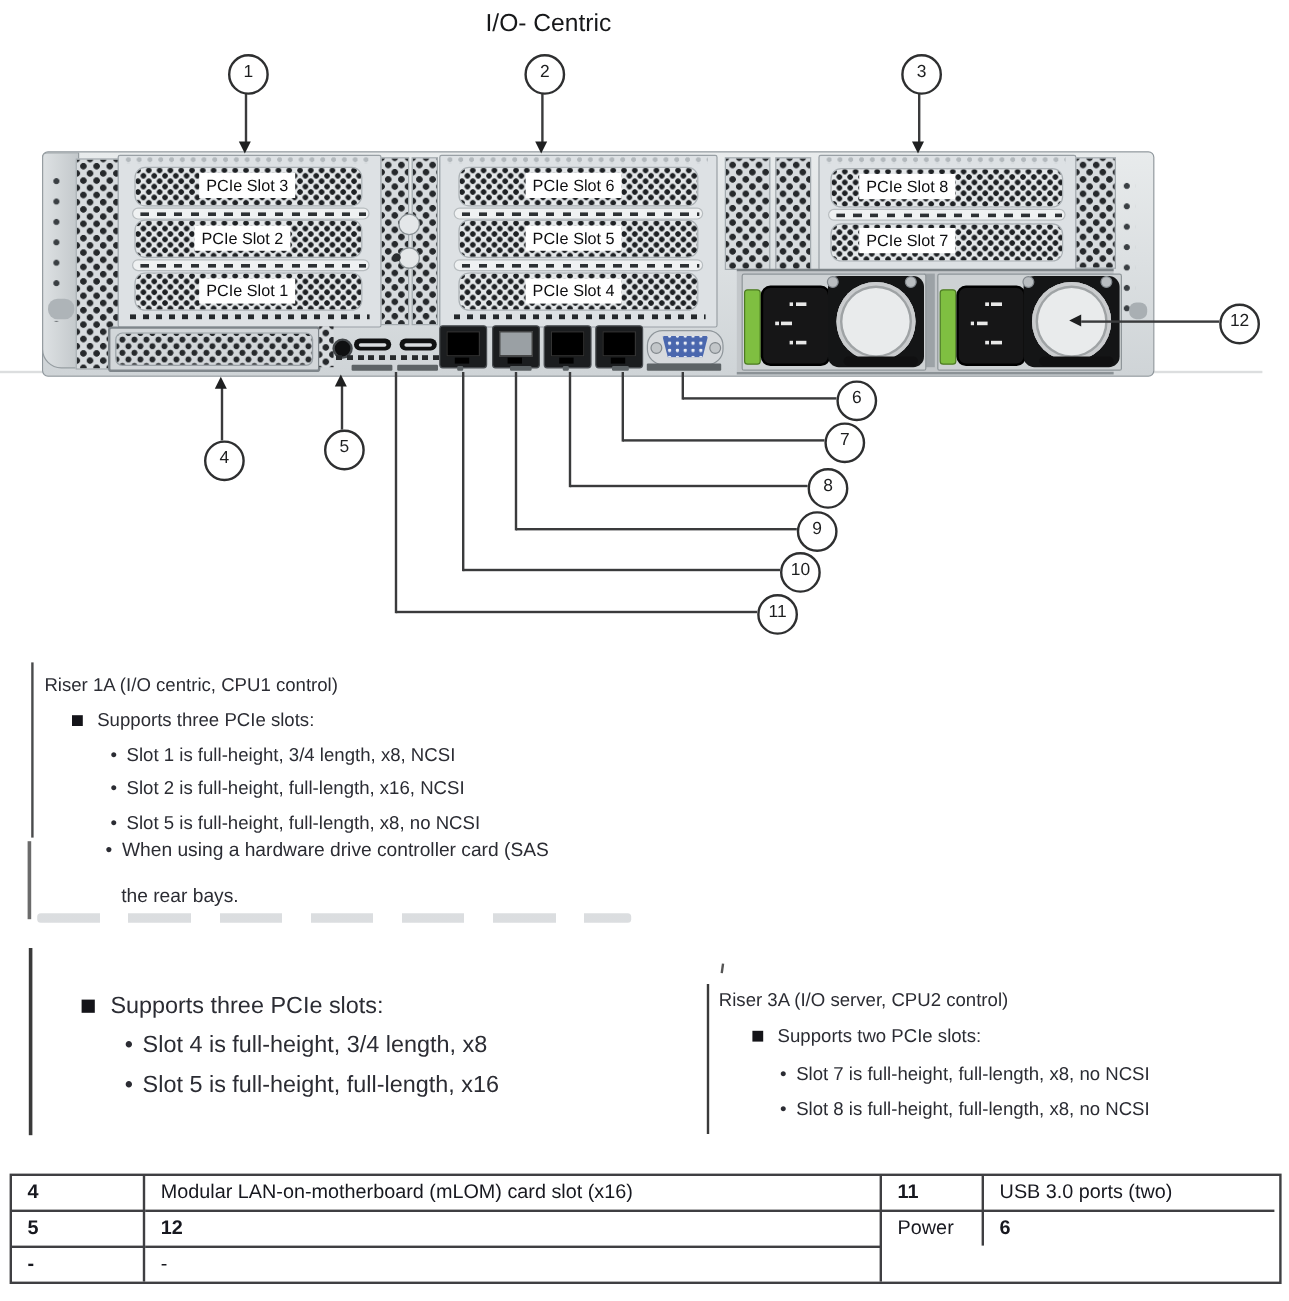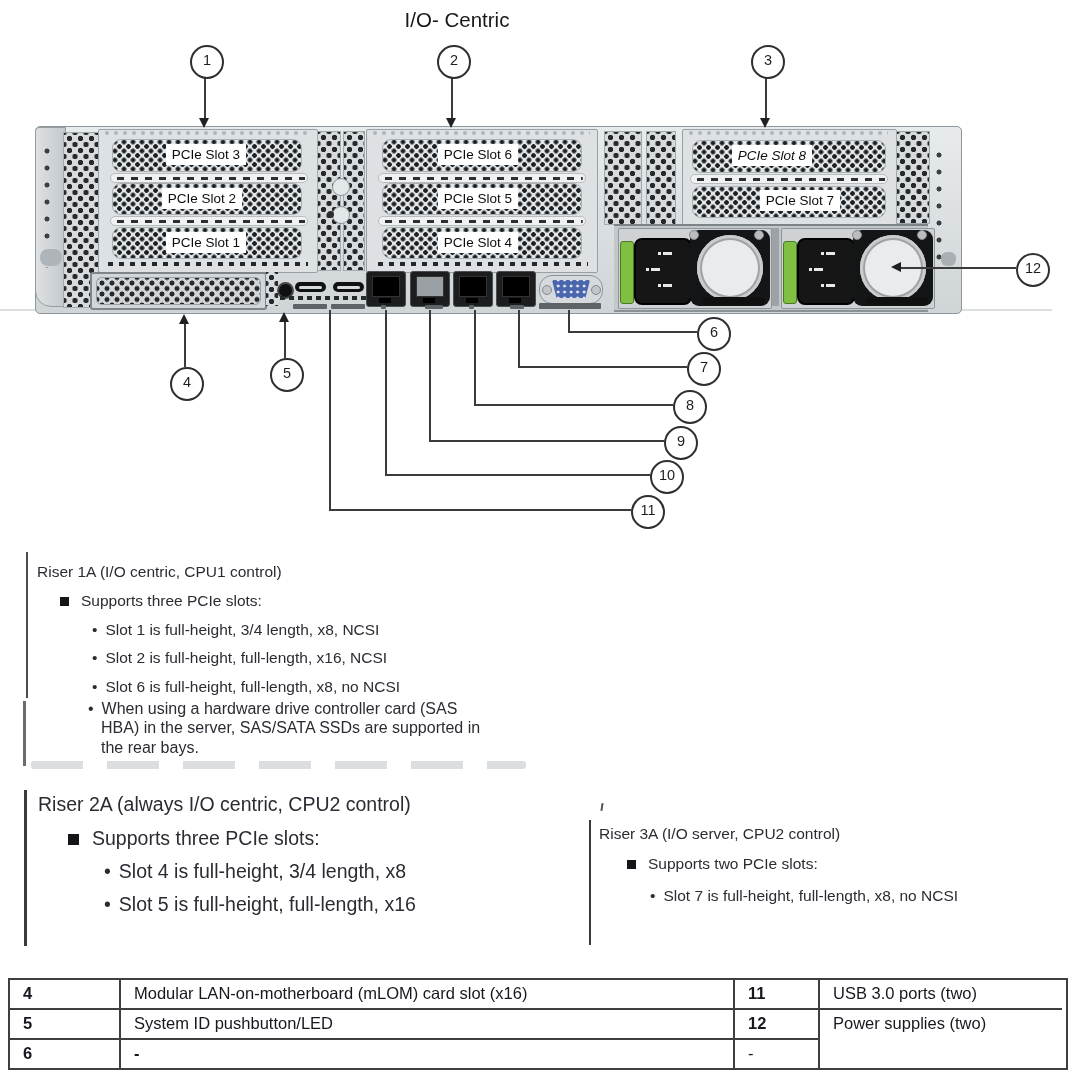--- a/index.html
+++ b/index.html
@@ -143,22 +143,22 @@
   <div class="abs slotlabel" style="left:438px;top:232px;">PCIe Slot 4</div>
 
   <div class="abs hex" style="left:604px;top:131px;width:36px;height:92px;"></div>
   <div class="abs hex" style="left:646px;top:131px;width:28px;height:92px;"></div>
 
   <div class="abs cage" style="left:682px;top:129px;width:213px;height:95px;"></div>
   <div class="abs scallop" style="left:688px;top:131px;width:200px;"></div>
   <div class="abs filler" style="left:692px;top:140px;width:192px;height:31px;"></div>
   <div class="abs divider" style="left:690px;top:174px;width:196px;height:8px;"></div>
   <div class="abs filler" style="left:692px;top:186px;width:192px;height:30px;"></div>
-  <div class="abs slotlabel" style="left:732px;top:145px;font-style:italic;">PCIe Slot 8</div>
-  <div class="abs slotlabel" style="left:716px;top:190px;margin-left:44px;">PCIe Slot 7</div>
+  <div class="abs slotlabel" style="left:716px;top:145px;">PCIe Slot 8</div>
+  <div class="abs slotlabel" style="left:716px;top:190px;">PCIe Slot 7</div>
   <div class="abs hex" style="left:896px;top:131px;width:32px;height:91px;"></div>
 
   <div class="abs vdots" style="left:934px;top:150px;width:12px;height:112px;"></div>
   <div class="abs" style="left:941px;top:252px;width:15px;height:14px;background:#a9afb3;border-radius:6px;"></div>
 
   <div class="abs psubay"></div>
   <div class="abs" style="left:770px;top:228px;width:9px;height:78px;background:#9ca2a6;"></div>
   <div class="abs psu" style="left:618px;">
     <i class="clip" style="background: rgb(127, 191, 65);"></i>
     <i class="inlet">
@@ -265,48 +265,46 @@
 
   <div class="abs ah left" style="left:891px;top:262px;"></div>
   <div class="abs ln" style="left:901px;top:267px;width:115px;height:2px;"></div>
   <div class="abs co" style="left:1016px;top:253px;">12</div>
 
   <div class="abs bar" style="left:26px;top:552px;width:2px;height:146px;"></div>
   <div class="abs sec h15" style="left:37px;top:563px;">Riser 1A (I/O centric, CPU1 control)</div>
   <div class="abs sec h15" style="left:60px;top:592px;"><span class="sqb"></span><span>Supports three PCIe slots:</span></div>
   <div class="abs sec h15" style="left:92px;top:621px;"><span class="bul">•</span><span>Slot 1 is full-height, 3/4 length, x8, NCSI</span></div>
   <div class="abs sec h15" style="left:92px;top:649px;"><span class="bul">•</span><span>Slot 2 is full-height, full-length, x16, NCSI</span></div>
-  <div class="abs sec h15" style="left:92px;top:678px;"><span class="bul">•</span><span>Slot 6 is full-height, full-length, x8, no NCSI</span></div>
+  <div class="abs sec h15" style="left:92px;top:678px;"><span class="bul">•</span><span>Slot 5 is full-height, full-length, x8, no NCSI</span></div>
 
   <div class="abs bar" style="left:23px;top:701px;width:3px;height:65px;background:#6b6b6b;"></div>
   <div class="abs sec" style="left:88px;top:700px;font-size:16px;"><span class="bul">•</span><span>When using a hardware drive controller card (SAS</span></div>
-  <div class="abs sec" style="left:101px;top:719px;font-size:16px;">HBA) in the server, SAS/SATA SSDs are supported in</div>
   <div class="abs sec" style="left:101px;top:739px;font-size:16px;">the rear bays.</div>
   <div class="abs smudge" style="left:31px;top:761px;width:495px;height:8px;"></div>
 
   <div class="abs bar" style="left:24px;top:790px;width:3px;height:156px;background:#3a3a3a;"></div>
-  <div class="abs sec h19" style="left:38px;top:793px;">Riser 2A (always I/O centric, CPU2 control)</div>
   <div class="abs sec h19" style="left:68px;top:827px;"><span class="sqb big"></span><span>Supports three PCIe slots:</span></div>
   <div class="abs sec h19" style="left:104px;top:860px;"><span class="bul">•</span><span>Slot 4 is full-height, 3/4 length, x8</span></div>
   <div class="abs sec h19" style="left:104px;top:893px;"><span class="bul">•</span><span>Slot 5 is full-height, full-length, x16</span></div>
 
   <div class="abs bar" style="left:589px;top:820px;width:2px;height:125px;background:#3a3a3a;"></div>
   <div class="abs" style="left:601px;top:803px;width:2px;height:8px;background:#555;transform:rotate(8deg);"></div>
   <div class="abs sec h15" style="left:599px;top:825px;">Riser 3A (I/O server, CPU2 control)</div>
   <div class="abs sec h15" style="left:627px;top:855px;"><span class="sqb"></span><span>Supports two PCIe slots:</span></div>
   <div class="abs sec h15" style="left:650px;top:887px;"><span class="bul">•</span><span>Slot 7 is full-height, full-length, x8, no NCSI</span></div>
+  <div class="abs sec h15" style="left:650px;top:916px;"><span class="bul">•</span><span>Slot 8 is full-height, full-length, x8, no NCSI</span></div>
 
   <div class="abs legend">
     <div class="num">4</div>
     <div>Modular LAN-on-motherboard (mLOM) card slot (x16)</div>
     <div class="num">11</div>
     <div>USB 3.0 ports (two)</div>
 
     <div class="num">5</div>
-    <div>System ID pushbutton/LED</div>
     <div class="num">12</div>
     <div>Power supplies (two)</div>
 
     <div class="num">6</div>
     <div class="num">-</div>
     <div>-</div>
   </div>
 
 </div>
 

